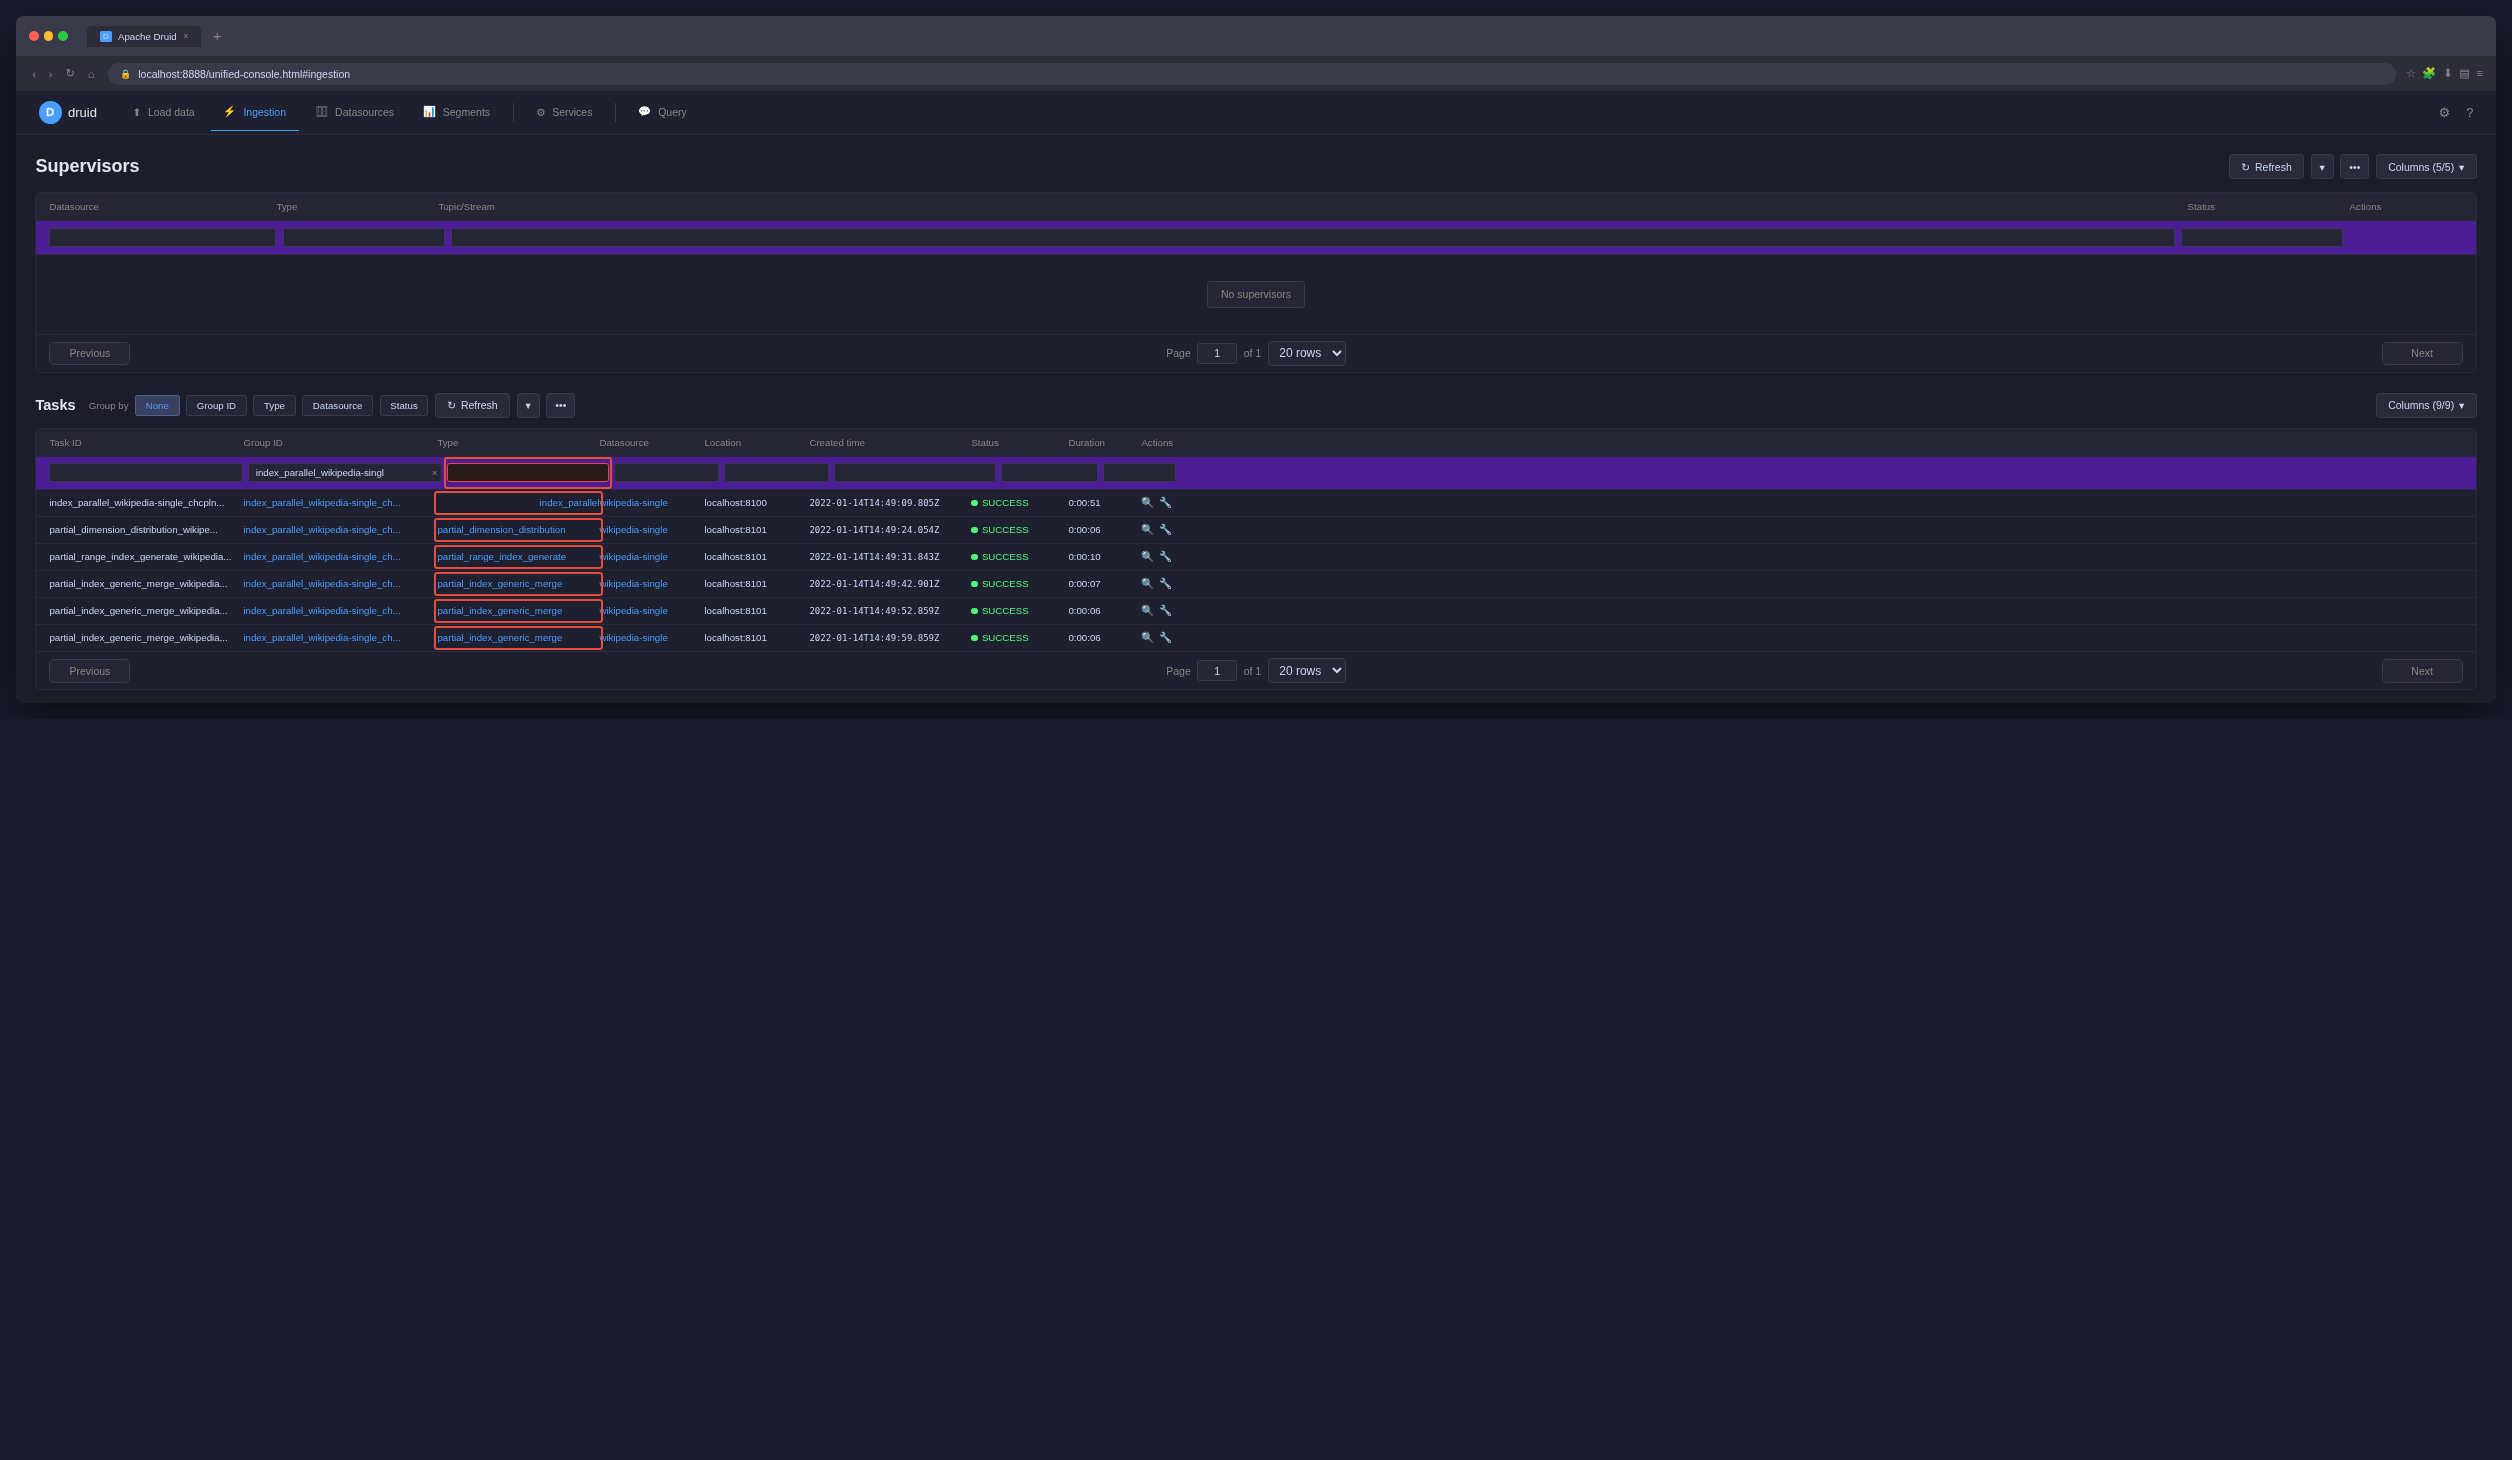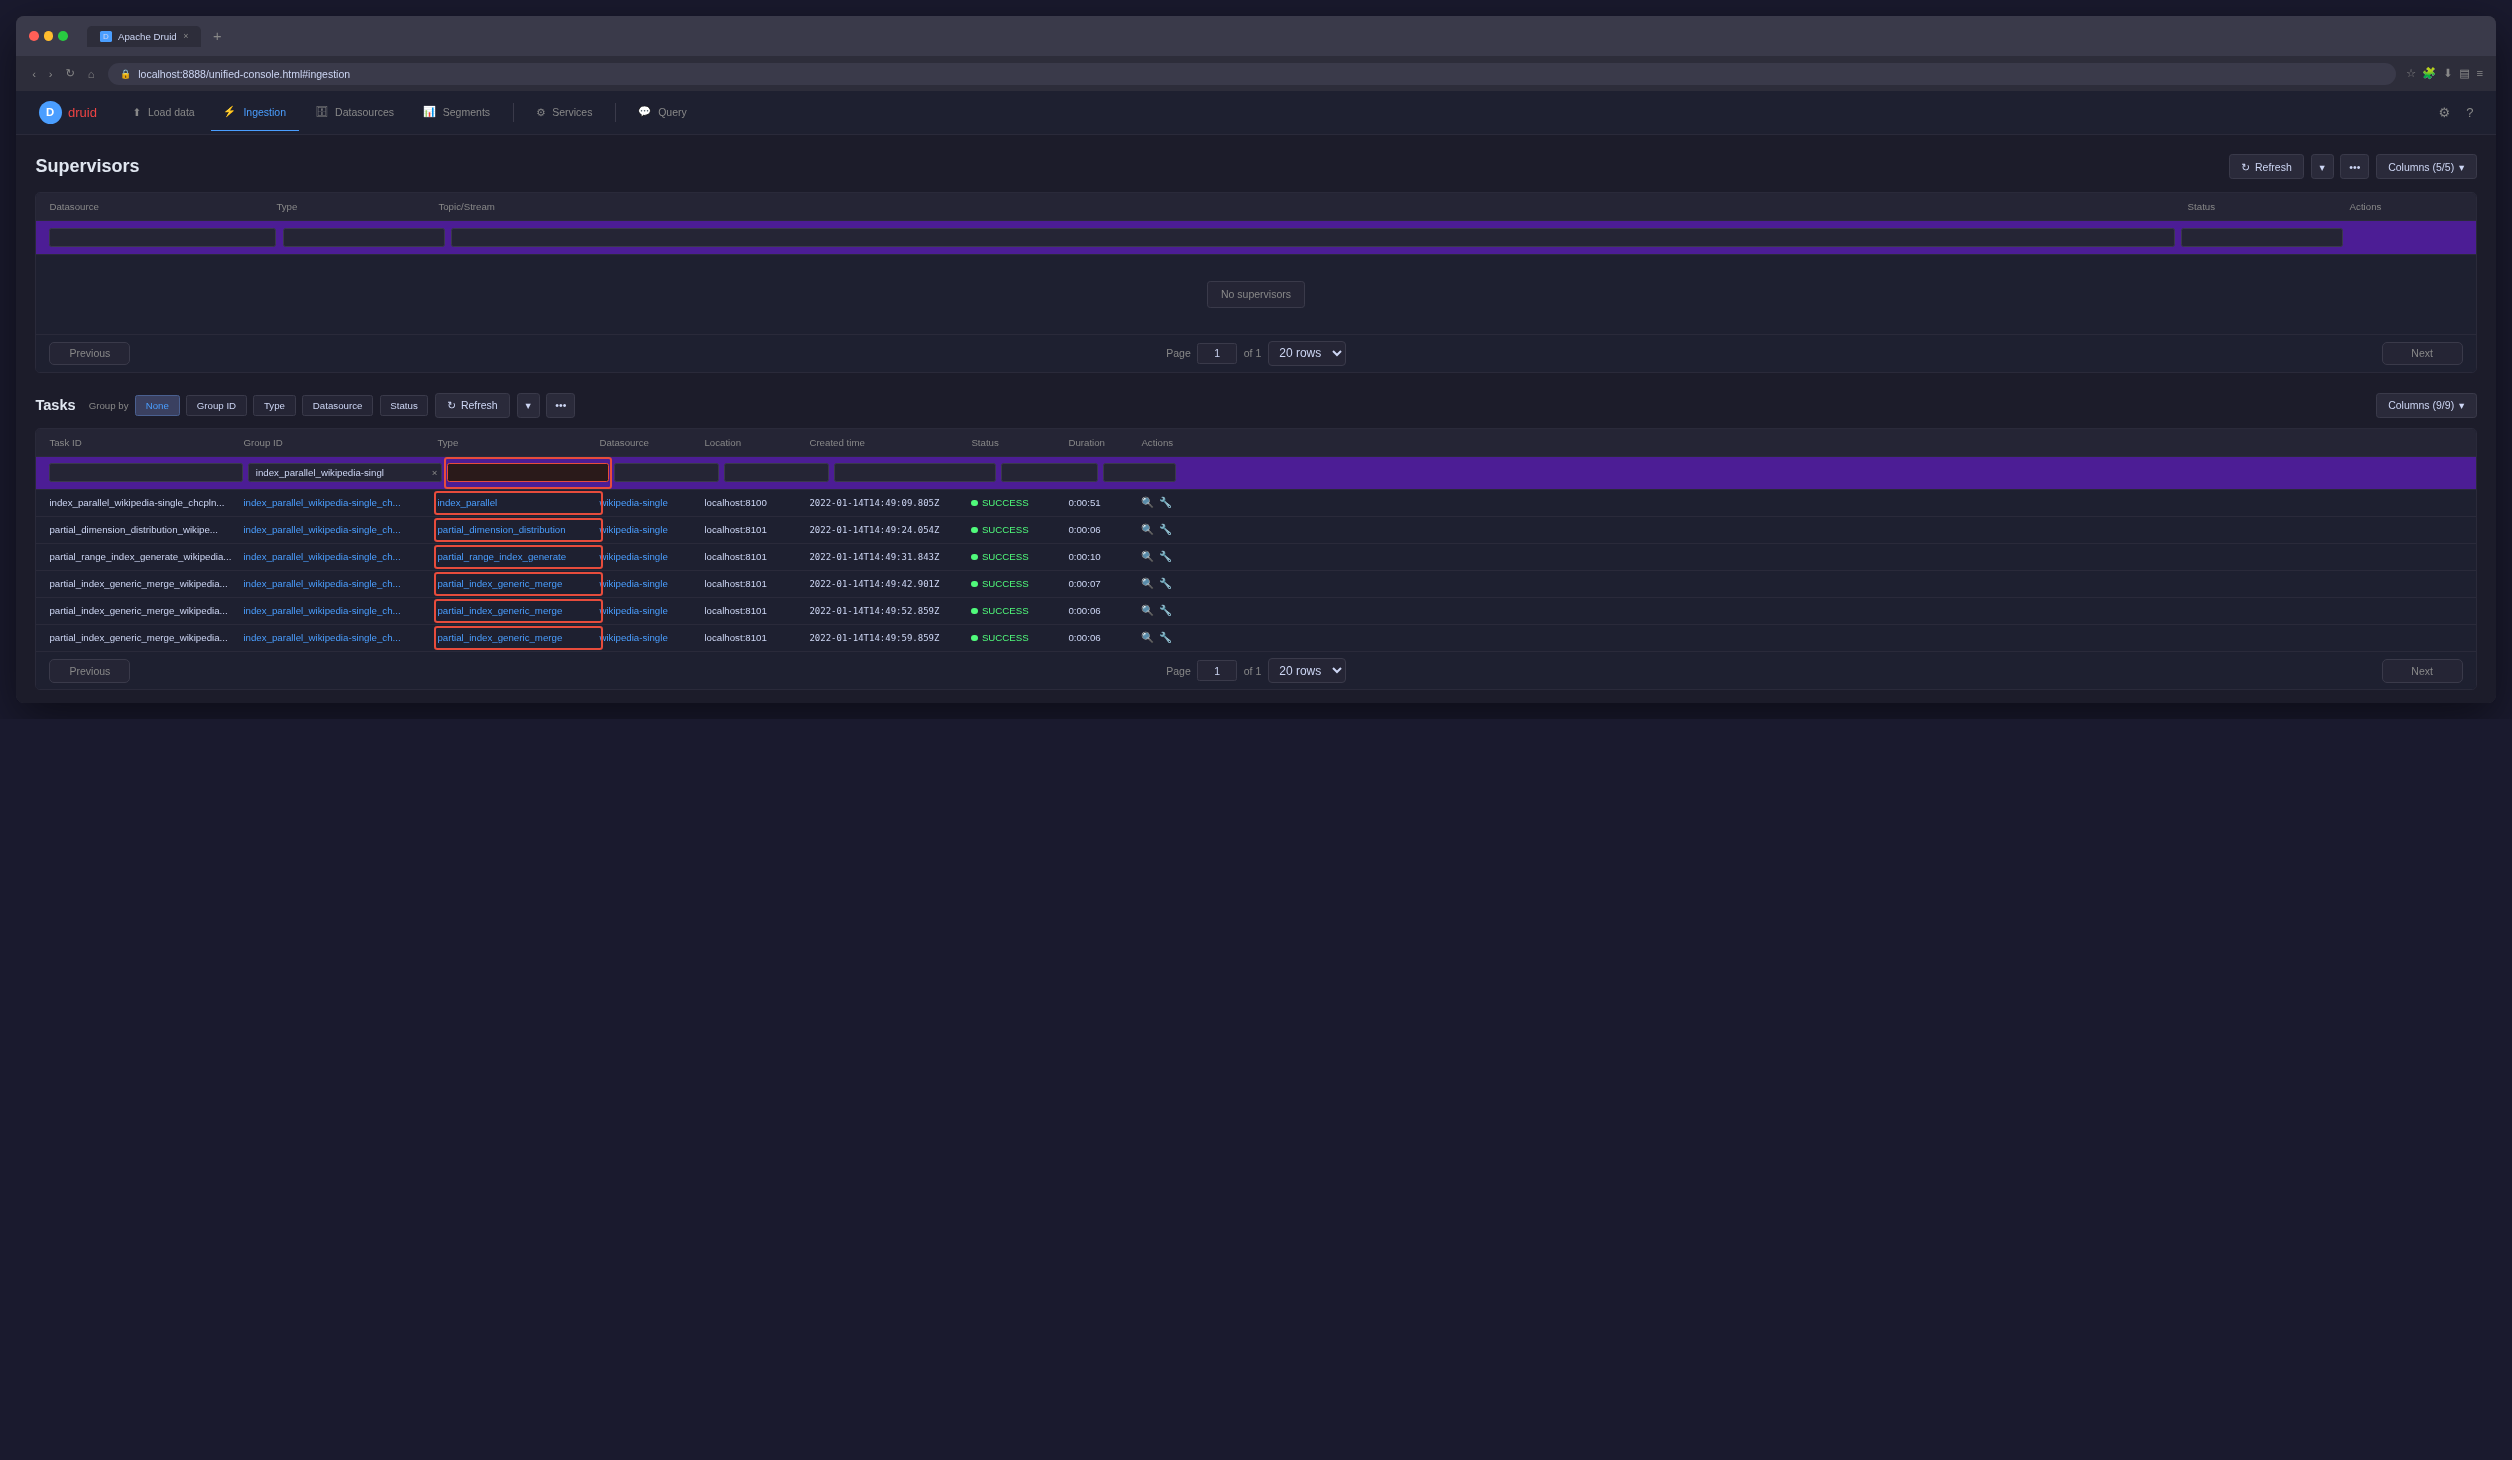--- a/index.html
+++ b/index.html
@@ -92,21 +92,21 @@
       height: 23px;
       background: #4a9eff;
       border-radius: 50%;
       display: flex;
       align-items: center;
       justify-content: center;
       font-weight: bold;
       font-size: 11.3px;
       color: white;
     }
-    .logo-text { color: #ef4444; font-size: 13px; font-weight: 500; }
+    .logo-text { color: #e5e5e5; font-size: 13px; font-weight: 500; }
     .nav-item {
       padding: 11.3px 13px;
       display: flex;
       align-items: center;
       gap: 6.5px;
       color: #888;
       cursor: pointer;
       font-size: 10.5px;
       border-bottom: 1.6px solid transparent;
       transition: color 0.2s;
@@ -542,21 +542,21 @@
             <input class="filter-input" style="">
             <input class="filter-input" style="">
             <div></div>
           </div>
 
           <div>
 
             <div class="tasks-row">
               <span class="cell-text">index_parallel_wikipedia-single_chcpln...</span>
               <span class="cell-link">index_parallel_wikipedia-single_ch...</span>
-              <div class="type-column-highlight" style="position:relative;">
+              <div class="type-column-highlight" style="position:relative;text-align:right;">
                 <div class="highlight-overlay"></div>
                 <span class="cell-link">index_parallel</span>
               </div>
               <span class="cell-link">wikipedia-single</span>
               <span class="cell-text">localhost:8100</span>
               <span class="cell-mono">2022-01-14T14:49:09.805Z</span>
               <div class="status-badge status-success">
                 <div class="status-dot status-dot-success"></div>
                 <span>SUCCESS</span>
               </div>

